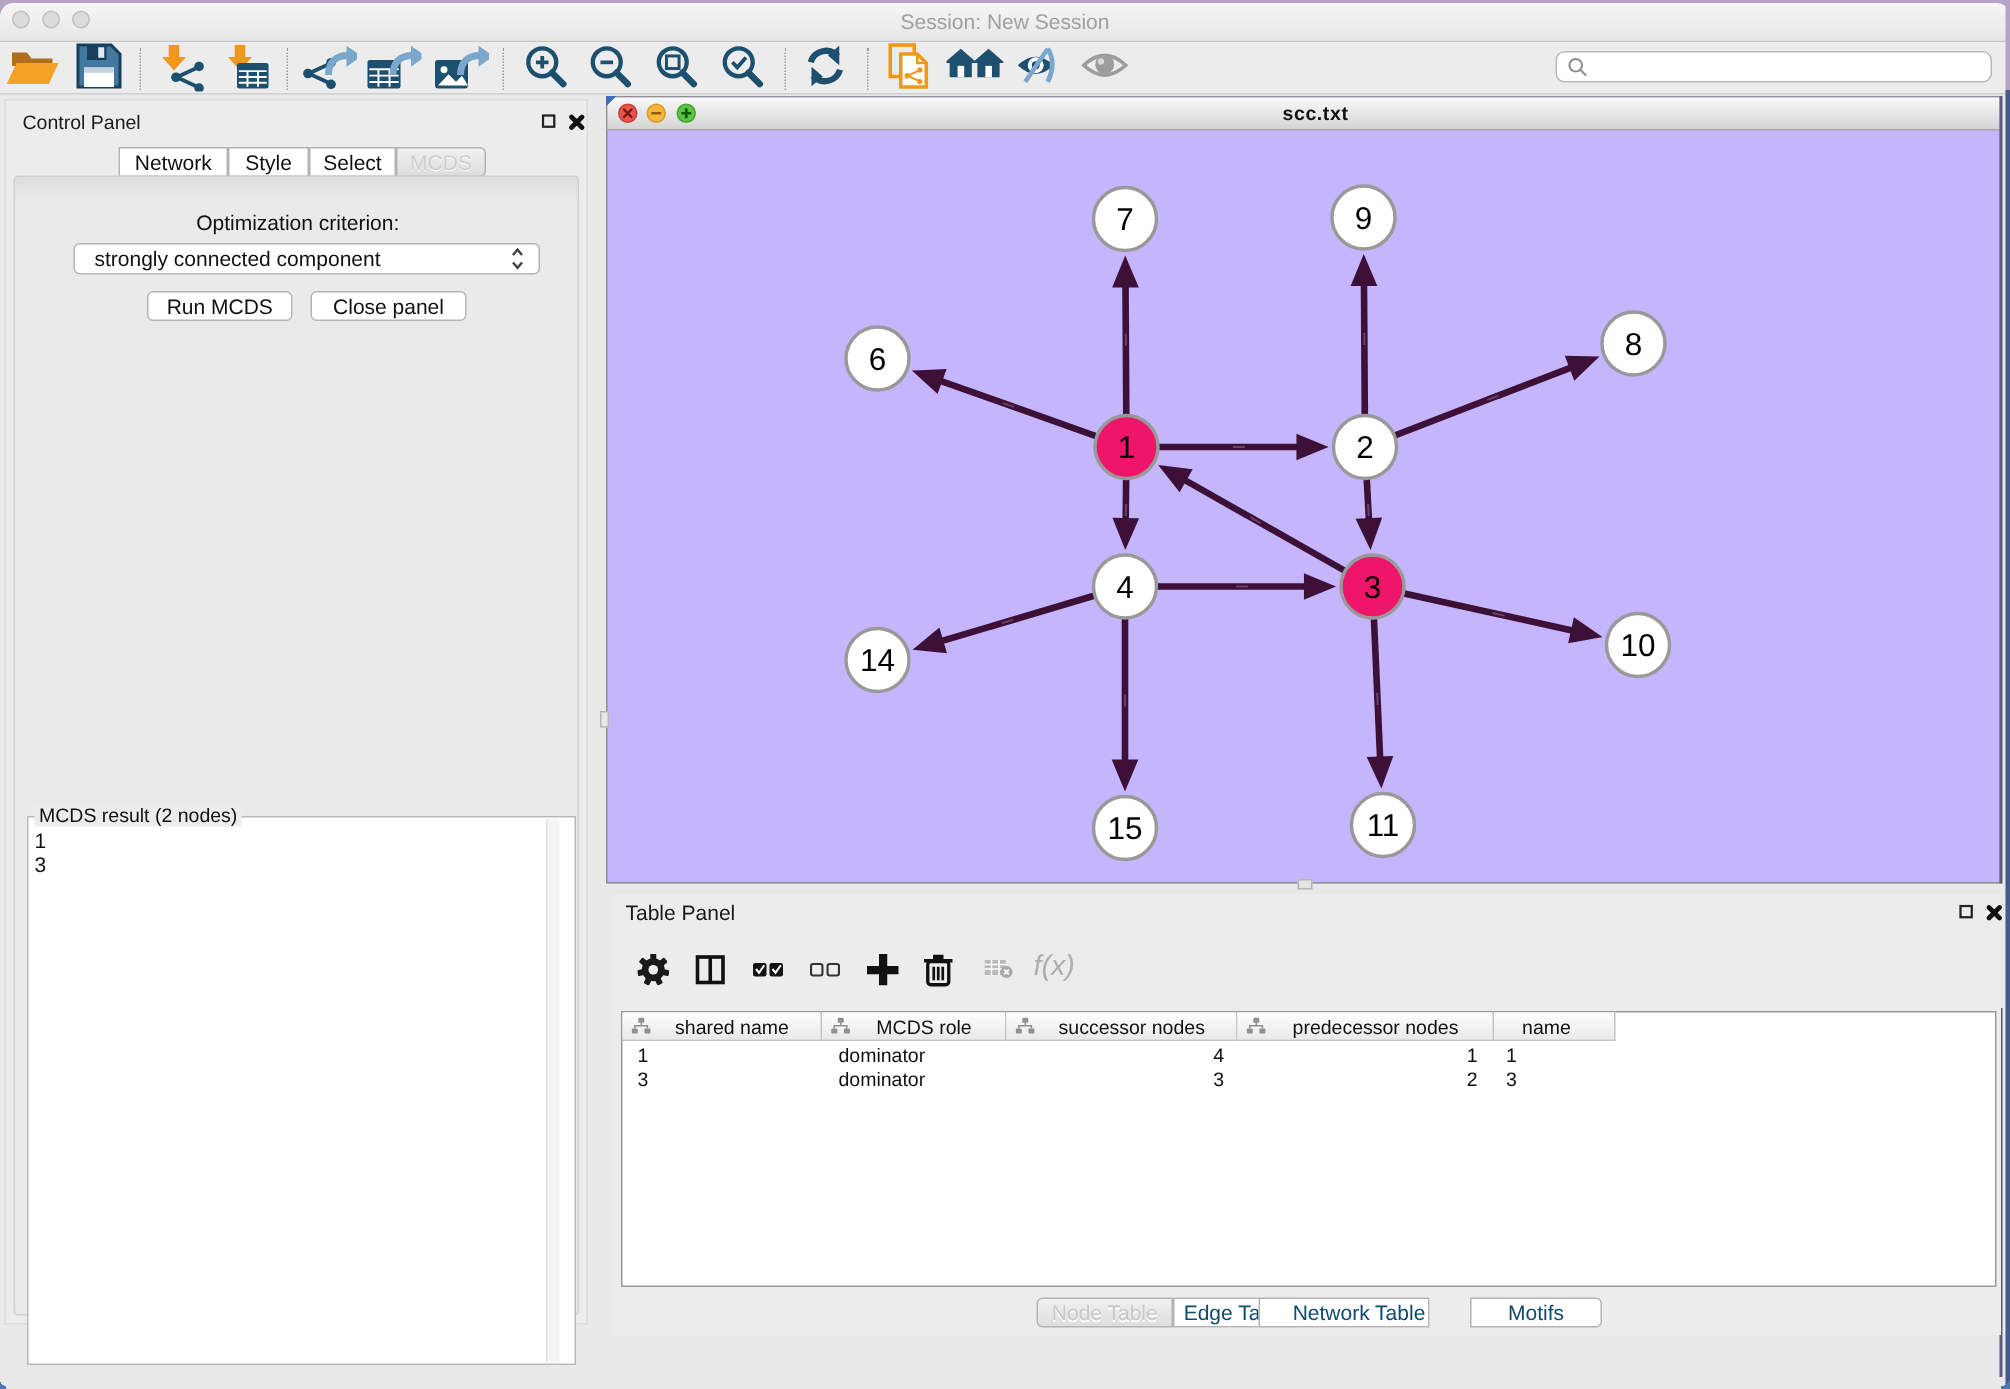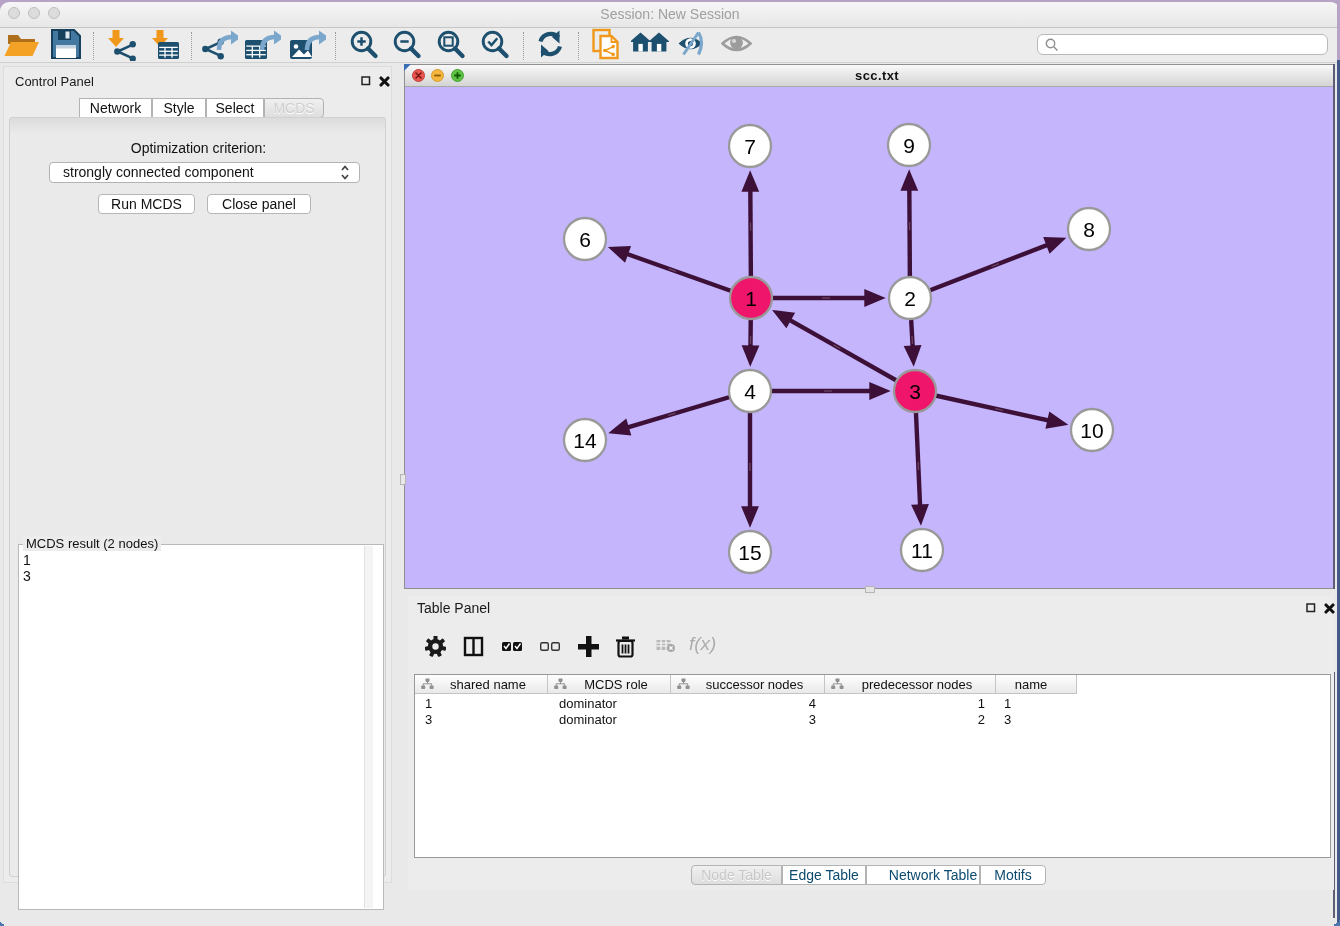--- a/index.html
+++ b/index.html
@@ -483,18 +483,18 @@
         <div class="tcell" style="left:589px;top:21px;">1</div>
         <div class="tcell" style="left:10px;top:37px;">3</div>
         <div class="tcell" style="left:144px;top:37px;">dominator</div>
         <div class="tcell" style="left:256px;top:37px;width:145px;text-align:right;">3</div>
         <div class="tcell" style="left:410px;top:37px;width:160px;text-align:right;">2</div>
         <div class="tcell" style="left:589px;top:37px;">3</div>
       </div>
   <div id="tptabs">
     <div class="tab2" style="left:283px; width:91px; background:linear-gradient(#f0f0f0,#dedede); color:#c8c8c8; text-shadow:0 1px 0 #fff; border-radius:4px 0 0 4px;">Node Table</div>
     <div class="tab2" style="left:374px; width:84px;">Edge Table</div>
-    <div class="tab2" style="left:458px; width:114px;padding-left:20px;">Network Table</div>
-    <div class="tab2" style="left:572px; width:66px; border-radius:0 4px 4px 0;">Motifs</div>
+    <div class="tab2" style="left:431px; width:114px;padding-left:20px;">Network Table</div>
+    <div class="tab2" style="left:572px; width:88px; border-radius:0 4px 4px 0;">Motifs</div>
   </div>
 </div>
 
 </div>
 
 </body></html>

